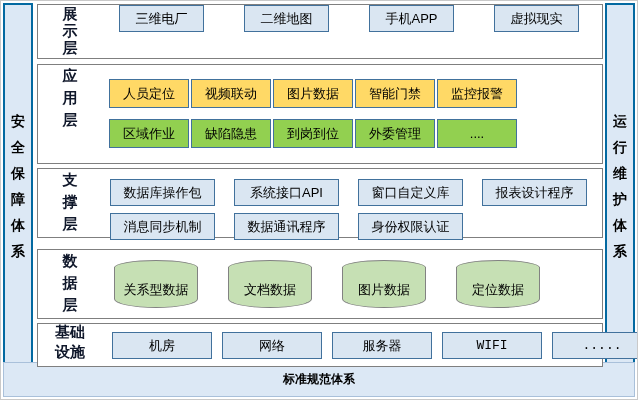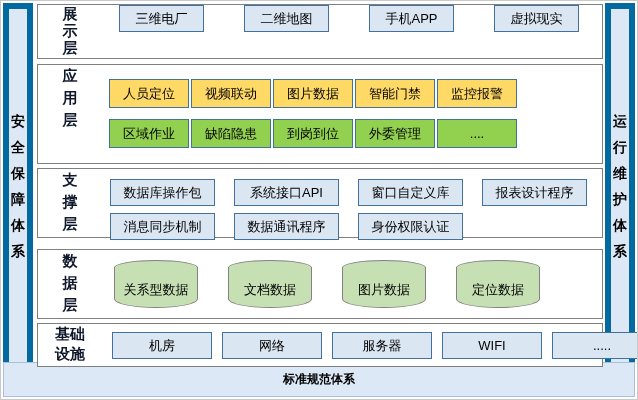--- a/index.html
+++ b/index.html
@@ -2,39 +2,39 @@
 <html><head>
 <meta charset="utf-8">
 <style>
   * { margin:0; padding:0; box-sizing:border-box; }
   body { font-family:"Liberation Sans","DejaVu Sans",sans-serif; background:#fff; }
   .stage { position:relative; width:638px; height:400px; background:#fff;
            border:1px solid #c9c9c9; overflow:hidden; }
 
   
   .vbar { position:absolute; top:2px; width:30px; height:366px;
-          background:#dce8f5; border:6px solid #0369a1;
+          background:#dce8f5; border:2px solid #0369a1;
           display:flex; align-items:center; justify-content:center; }
   .vbar-left { left:2px; }
   .vbar-right { right:2px; }
   .vtext { width:16px; font-size:14px; font-weight:bold; color:#000;
            line-height:26px; text-align:center; word-break:break-all; }
   .hbar { position:absolute; left:2px; right:2px; bottom:2px; height:35px;
           background:#dce8f5; border:1px solid #a9c0da;
           display:flex; align-items:center; justify-content:center;
           font-size:12px; font-weight:bold; color:#000; }
 
   
   .panel { position:absolute; left:36px; width:566px; background:#fff;
            border:1px solid #7f7f7f; }
   .p1 { top:3px;   height:55px; }
   .p2 { top:63px;  height:100px; }
   .p3 { top:167px; height:70px; }
   .p4 { top:248px; height:70px; }
-  .p5 { top:322px; height:44px; }
+  .p5 { top:322px; height:44px;font-family:Liberation Mono, monospace; }
 
   .layer-label { position:absolute; left:8px; top:0; bottom:0; width:48px;
                  display:flex; align-items:flex-start; justify-content:center;
                  font-weight:bold; color:#0f172a; }
   .lbl-stack3 { width:17px; font-size:15px; line-height:22px; text-align:center; word-break:break-all; }
   .p1 .lbl-stack3 { line-height:17px; }
   .lbl-grid2 { width:34px; font-size:15px; line-height:20px; text-align:center; word-break:break-all; }
 
   .rows { position:absolute; top:0; right:0; left:64px; bottom:0;
           display:flex; flex-direction:column; }

